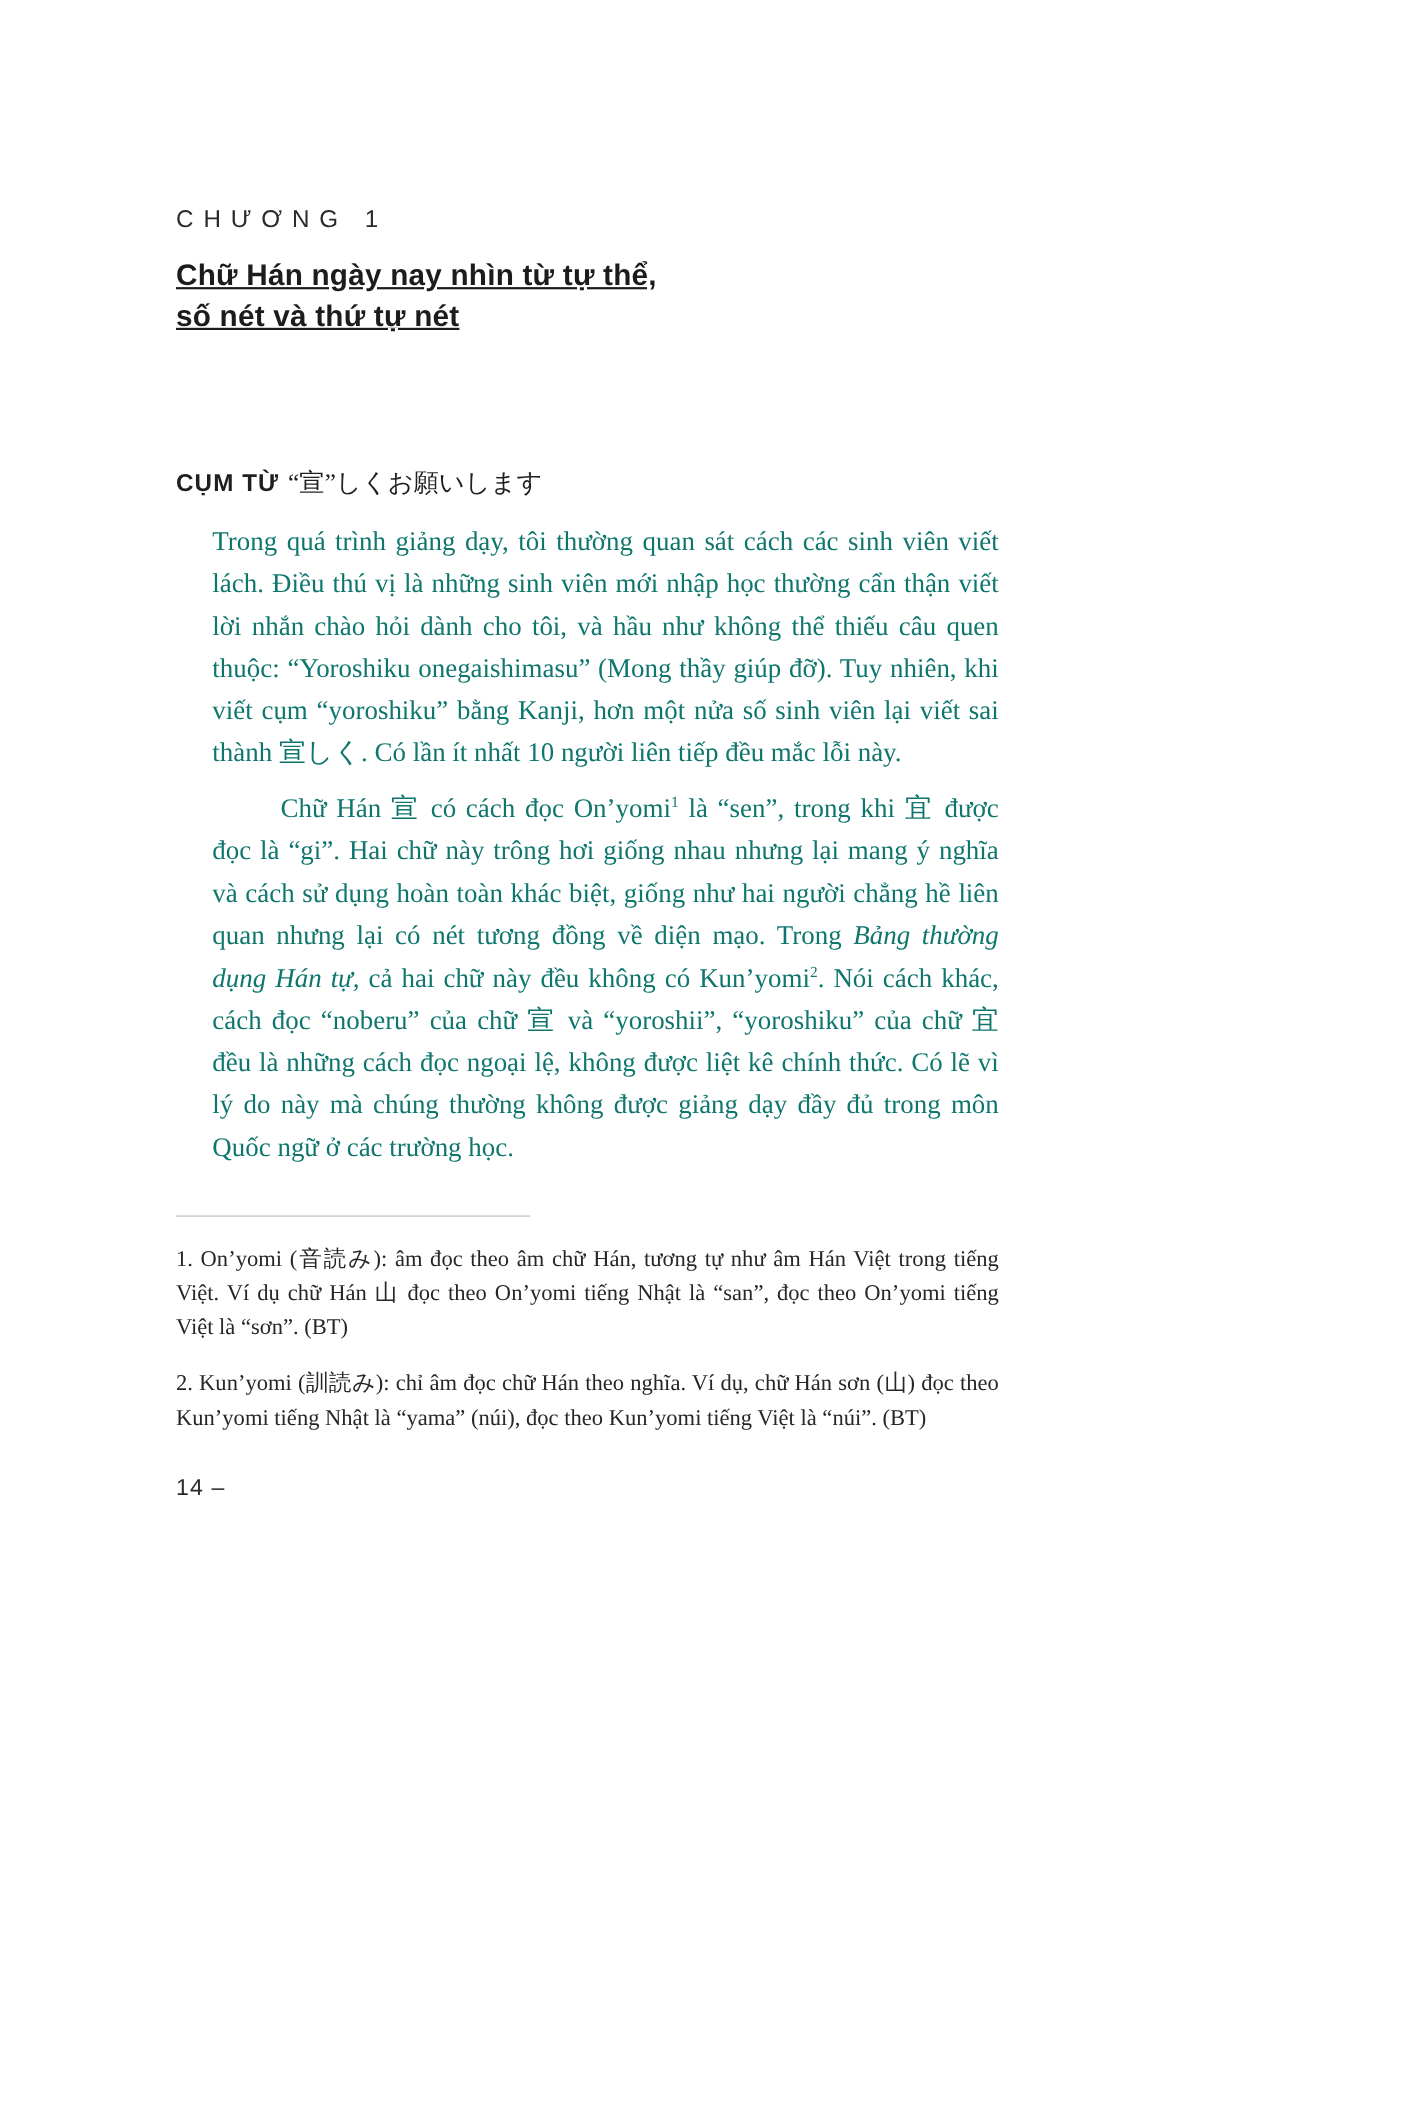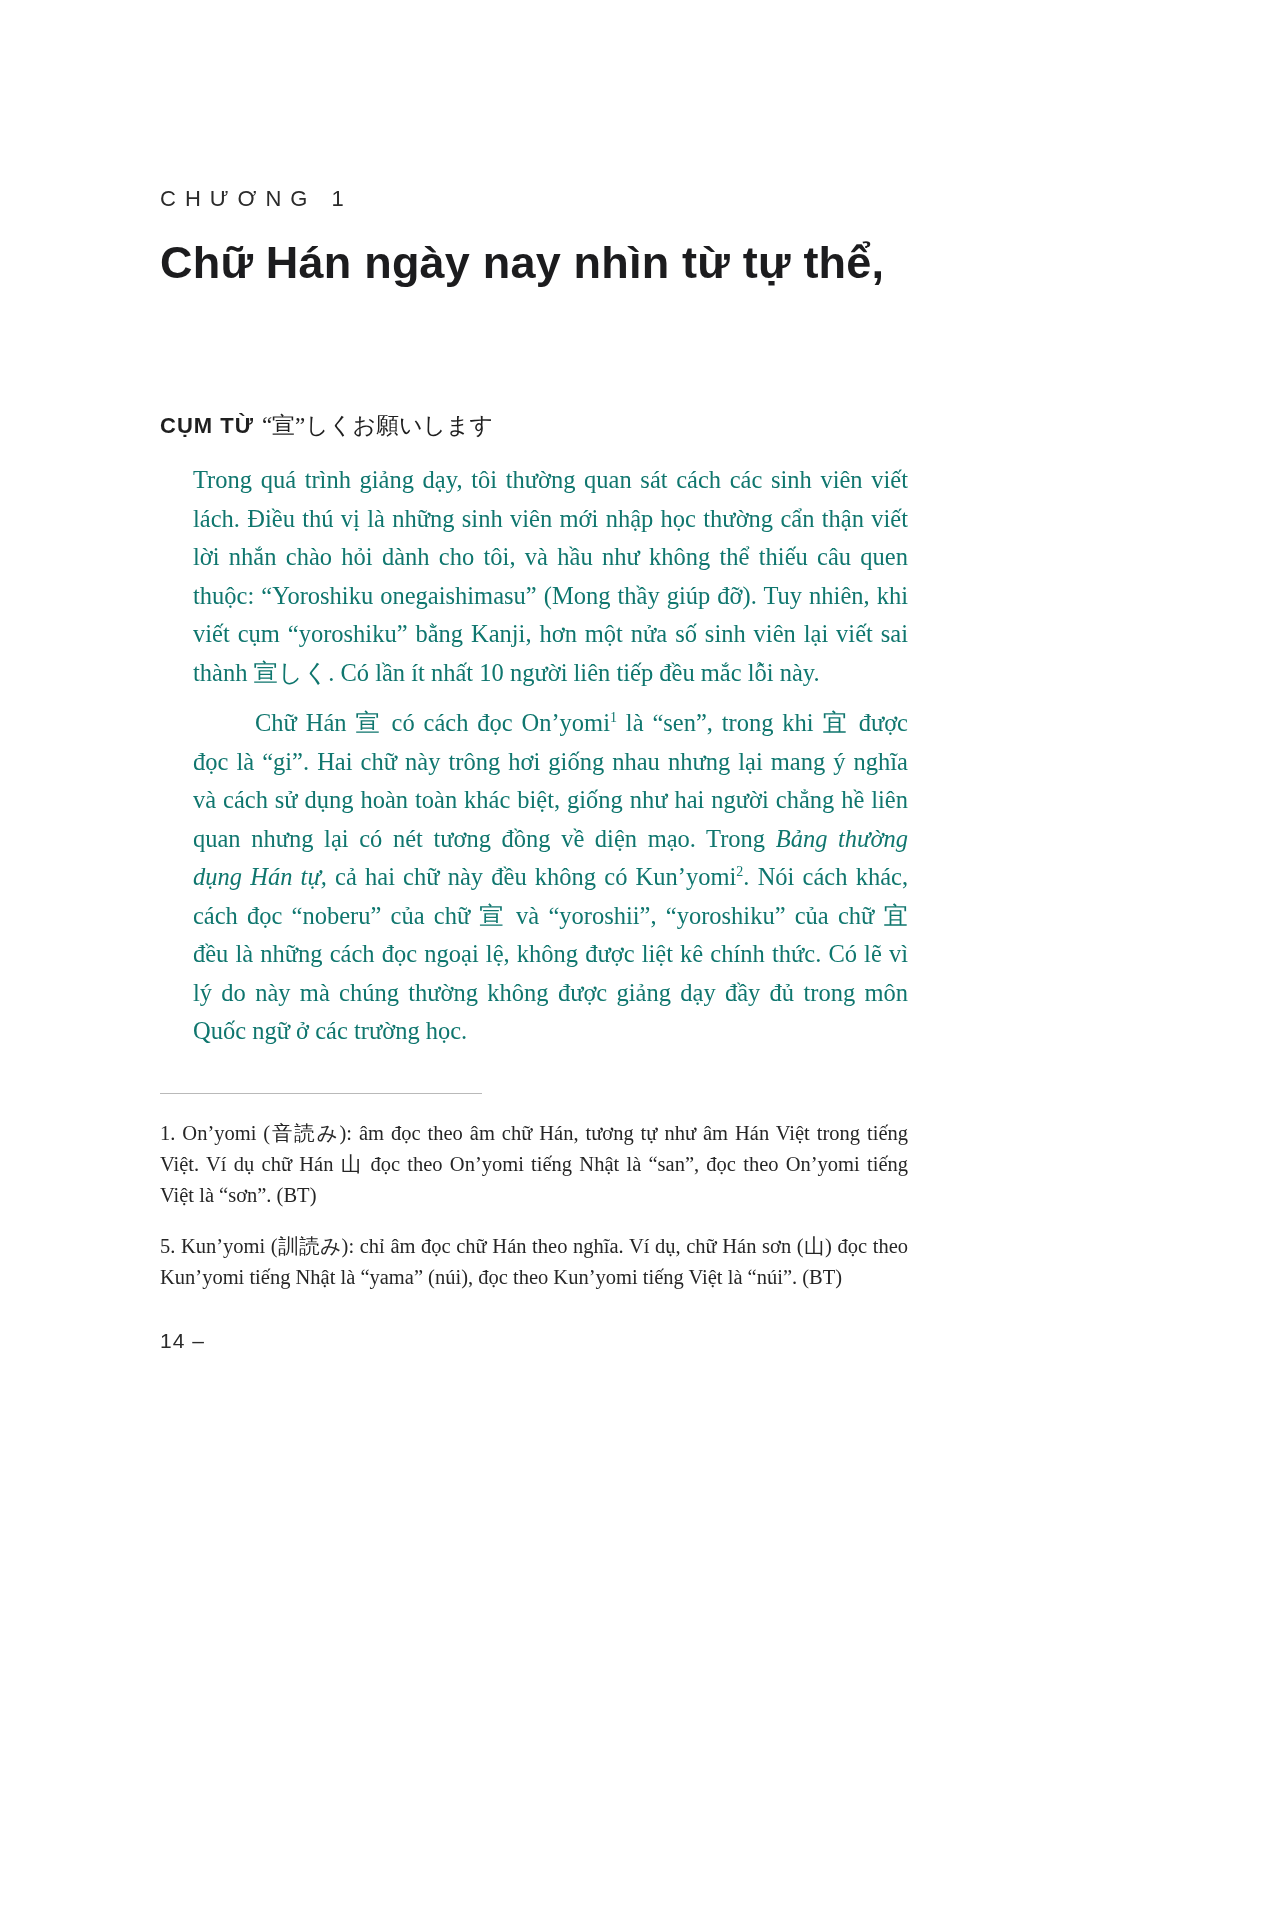--- a/index.html
+++ b/index.html
@@ -30,25 +30,26 @@
     font-family: "Liberation Sans", sans-serif;
     font-size: 22px;
     font-weight: 400;
     letter-spacing: 9px;
     color: #2b2b2b;
   }
 
   .chapter-title {
     margin-top: 20px;
     font-family: "Liberation Sans", sans-serif;
-    font-size: 45px;
+    font-size: 27px;
     font-weight: 700;
     line-height: 1.38;
     color: #1c1c1e;
     letter-spacing: 0.2px;
+    text-decoration: underline;
   }
 
   .section-heading {
     margin-top: 116px;
     font-size: 22px;
     color: #1f1f1f;
   }
 
   .section-label {
     font-family: "Liberation Sans", sans-serif;
@@ -121,32 +122,33 @@
 </head>
 <body>
 
 <div class="page">
   <div class="content">
 
     <div class="chapter-label">CHƯƠNG 1</div>
 
     <h1 class="chapter-title">
       <span>Chữ Hán ngày nay nhìn từ tự thể,</span><br>
+      <span>số nét và thứ tự nét</span>
     </h1>
 
     <div class="section-heading">
       <span class="section-label">CỤM TỪ</span><span class="section-phrase">“宣”しくお願いします</span>
     </div>
 
     <p class="body-text paragraph-1">Trong quá trình giảng dạy, tôi thường quan sát cách các sinh viên viết lách. Điều thú vị là những sinh viên mới nhập học thường cẩn thận viết lời nhắn chào hỏi dành cho tôi, và hầu như không thể thiếu câu quen thuộc: “Yoroshiku onegaishimasu” (Mong thầy giúp đỡ). Tuy nhiên, khi viết cụm “yoroshiku” bằng Kanji, hơn một nửa số sinh viên lại viết sai thành 宣しく. Có lần ít nhất 10 người liên tiếp đều mắc lỗi này.</p>
 
     <p class="body-text paragraph-2"><span>Chữ Hán 宣 có cách đọc On’yomi</span><sup>1</sup><span> là “sen”, trong khi 宜 được đọc là “gi”. Hai chữ này trông hơi giống nhau nhưng lại mang ý nghĩa và cách sử dụng hoàn toàn khác biệt, giống như hai người chẳng hề liên quan nhưng lại có nét tương đồng về diện mạo. Trong </span><span class="italic">Bảng thường dụng Hán tự,</span><span> cả hai chữ này đều không có Kun’yomi</span><sup>2</sup><span>. Nói cách khác, cách đọc “noberu” của chữ 宣 và “yoroshii”, “yoroshiku” của chữ 宜 đều là những cách đọc ngoại lệ, không được liệt kê chính thức. Có lẽ vì lý do này mà chúng thường không được giảng dạy đầy đủ trong môn Quốc ngữ ở các trường học.</span></p>
 
     <hr class="footnote-divider">
 
     <p class="footnote footnote-1">1. On’yomi (音読み): âm đọc theo âm chữ Hán, tương tự như âm Hán Việt trong tiếng Việt. Ví dụ chữ Hán 山 đọc theo On’yomi tiếng Nhật là “san”, đọc theo On’yomi tiếng Việt là “sơn”. (BT)</p>
 
-    <p class="footnote footnote-2">5. Kun’yomi (訓読み): chỉ âm đọc chữ Hán theo nghĩa. Ví dụ, chữ Hán sơn (山) đọc theo Kun’yomi tiếng Nhật là “yama” (núi), đọc theo Kun’yomi tiếng Việt là “núi”. (BT)</p>
+    <p class="footnote footnote-2">2. Kun’yomi (訓読み): chỉ âm đọc chữ Hán theo nghĩa. Ví dụ, chữ Hán sơn (山) đọc theo Kun’yomi tiếng Nhật là “yama” (núi), đọc theo Kun’yomi tiếng Việt là “núi”. (BT)</p>
 
     <div class="page-number">14 –</div>
 
   </div>
 </div>
 
 </body></html>

